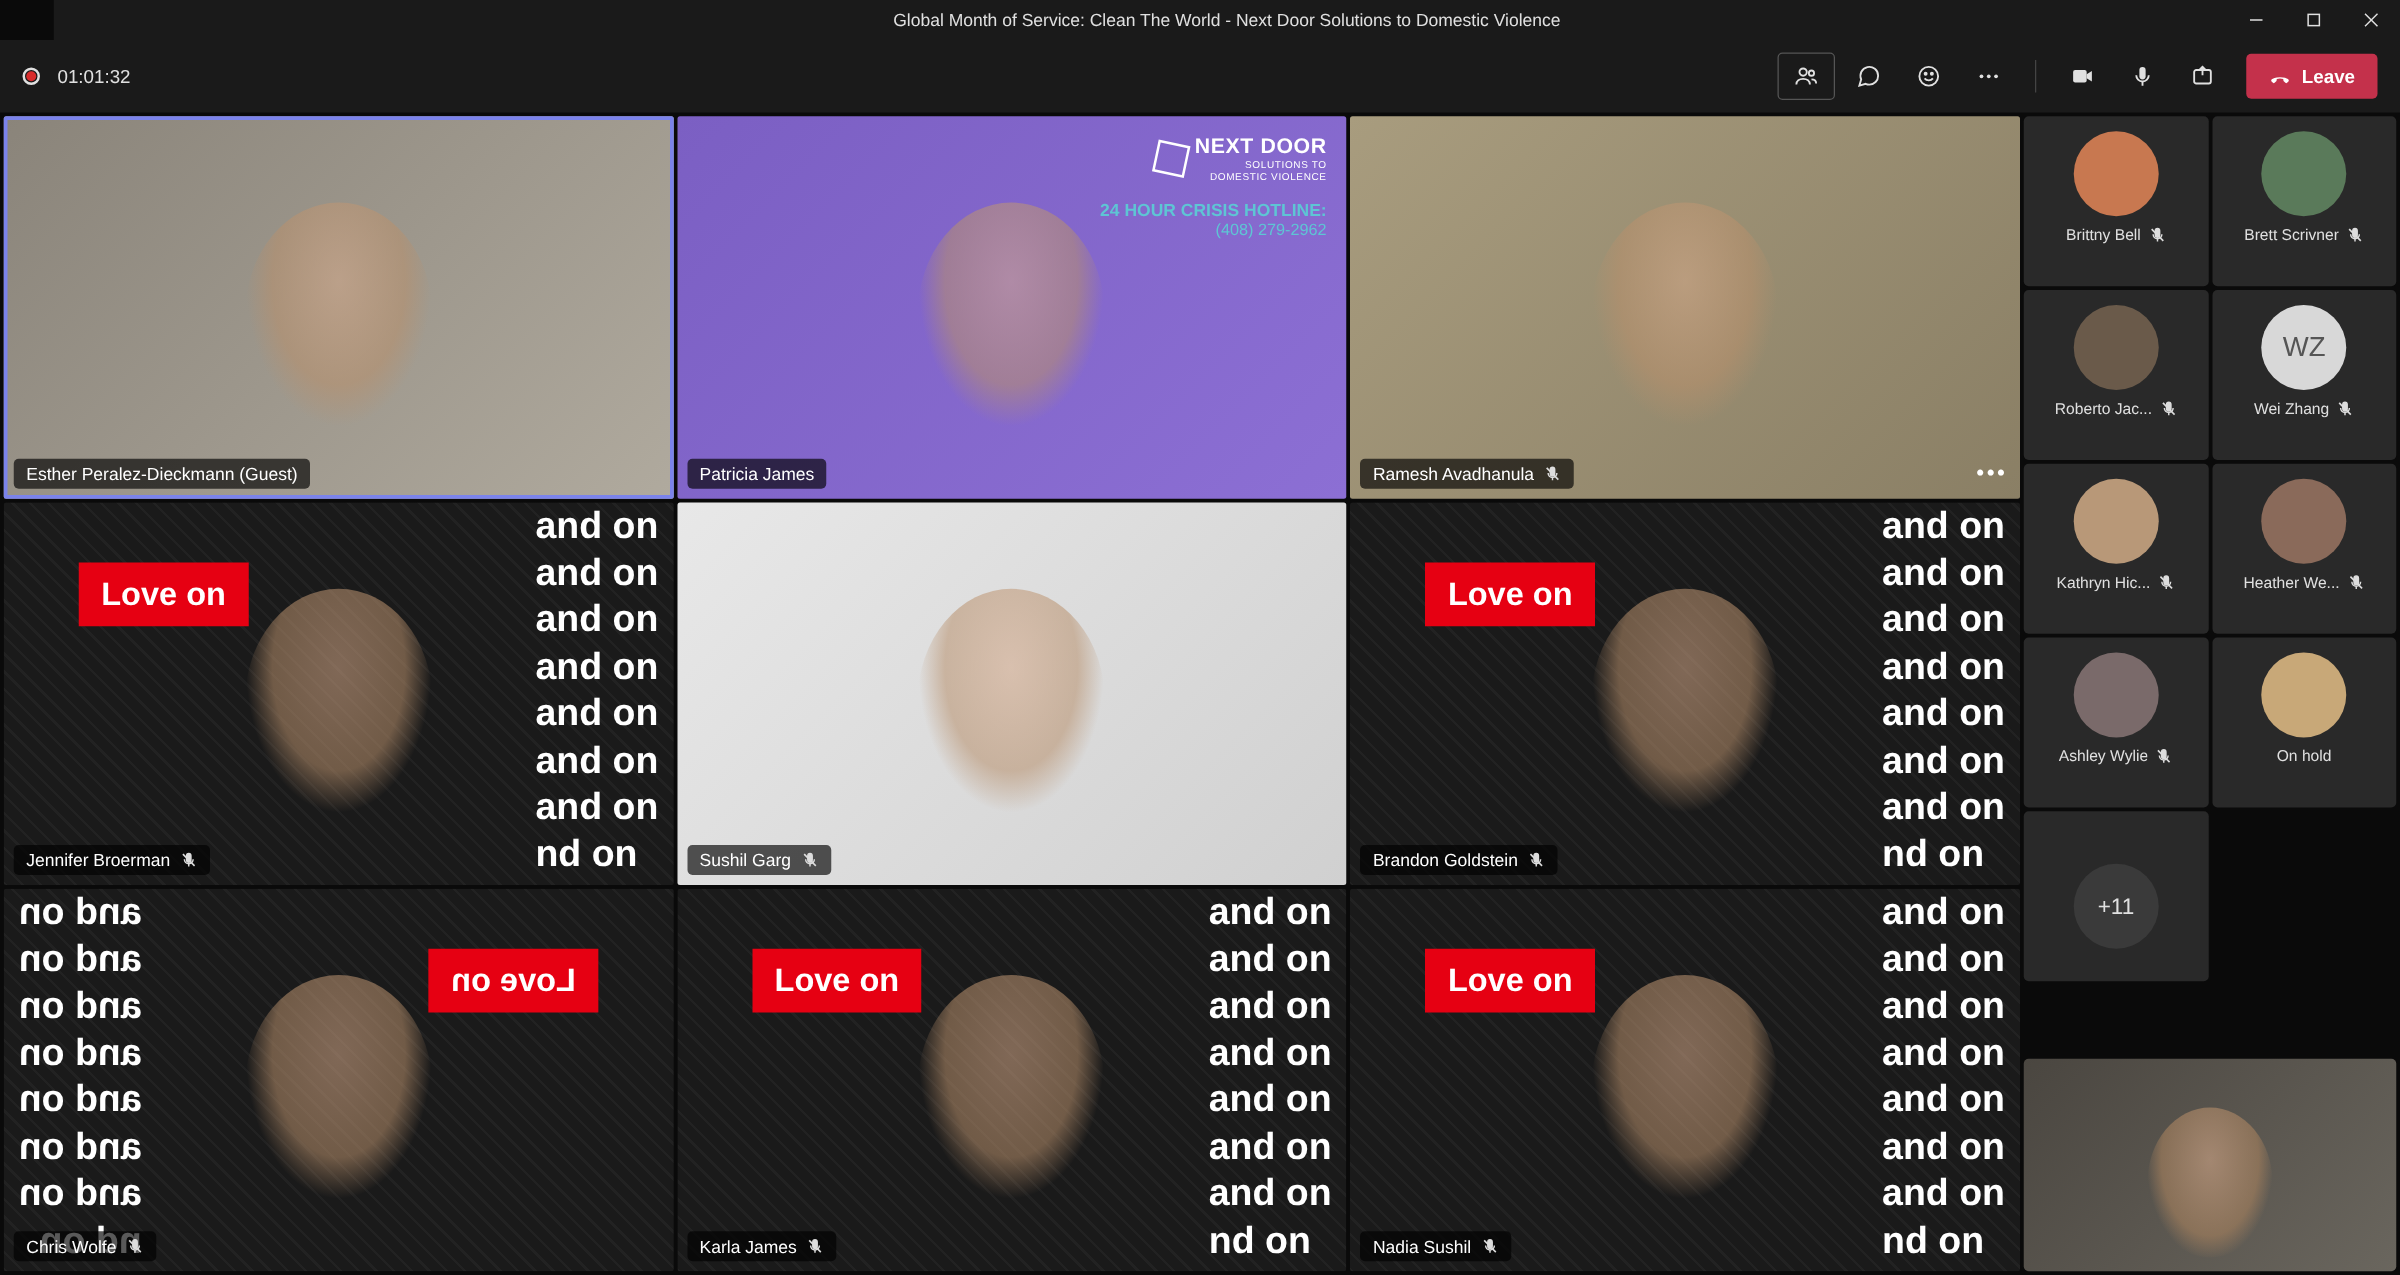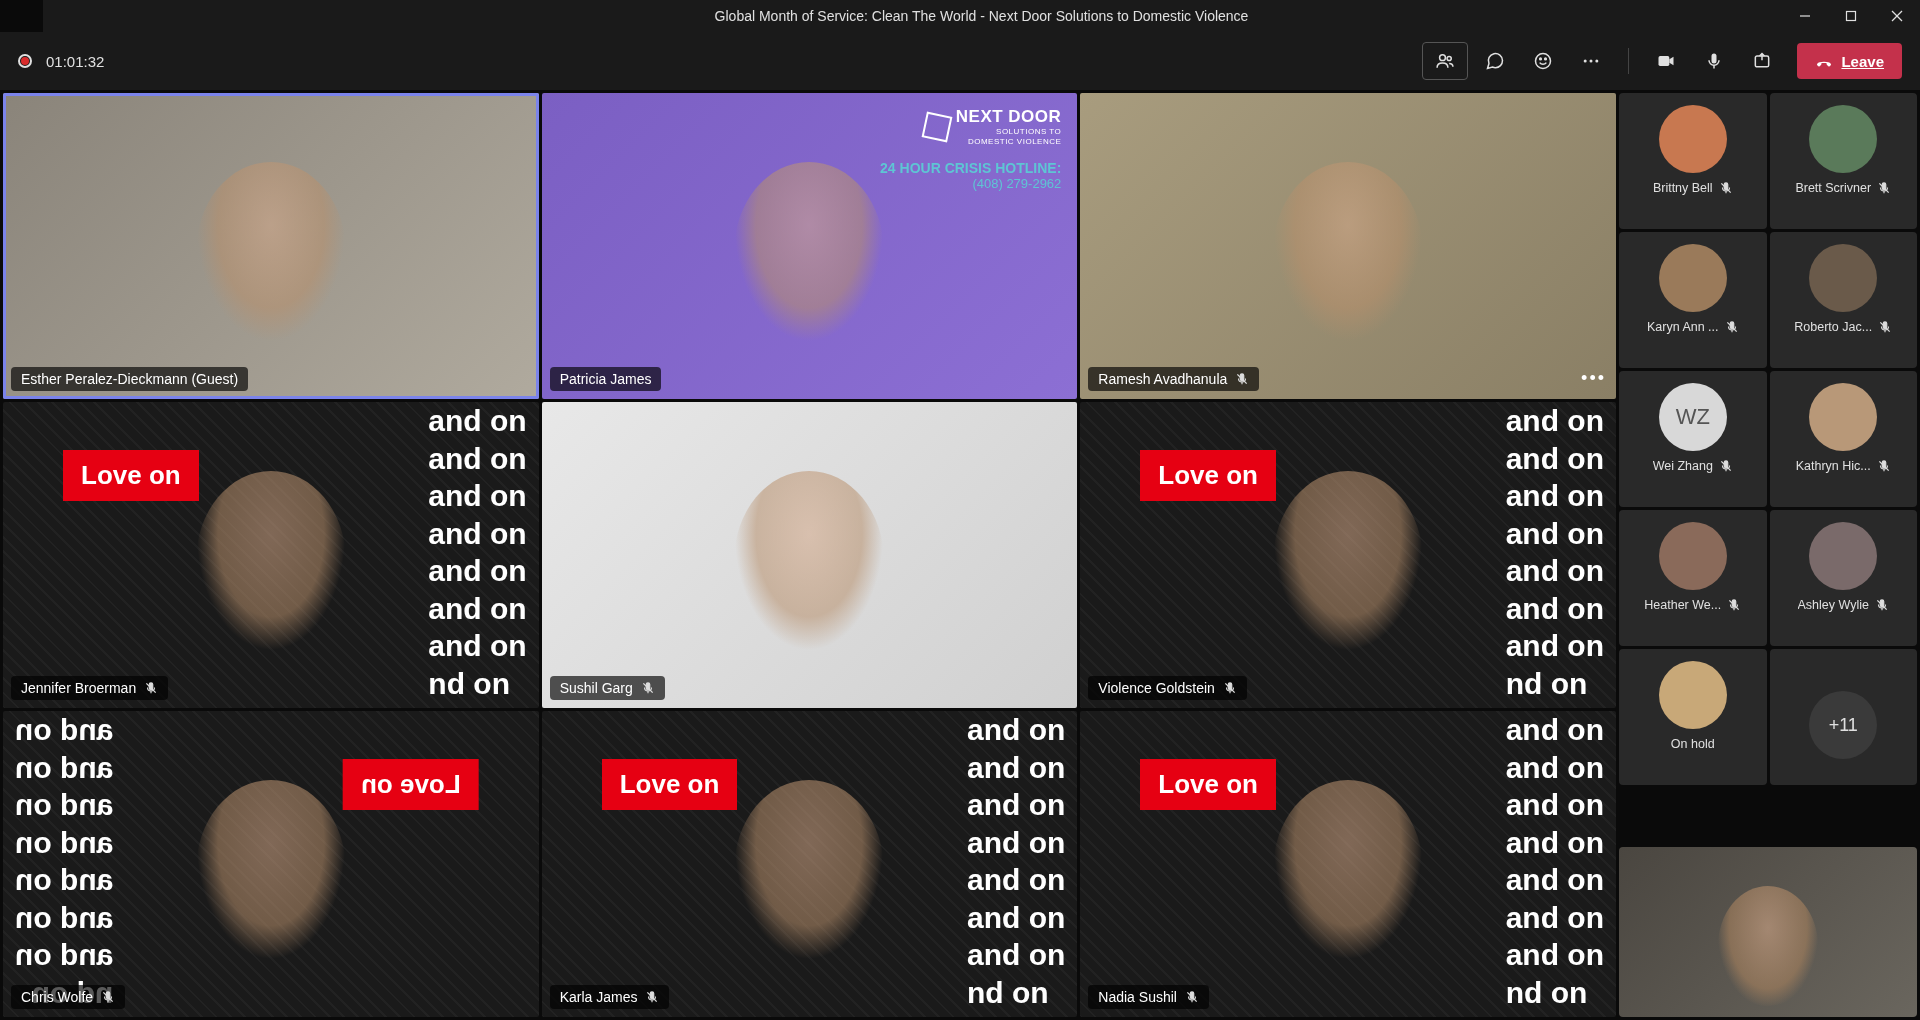--- a/index.html
+++ b/index.html
@@ -107,21 +107,20 @@
   border: none;
   padding: 9px 18px;
   border-radius: 4px;
   font-size: 15px;
   font-weight: 600;
   display: flex;
   align-items: flex-end;
   gap: 8px;
   cursor: pointer;
   margin-left: 8px;
-  text-decoration: underline;
 }
 .leave-btn svg { width: 18px; height: 18px; }
 .main-area {
   flex: 1;
   display: flex;
   overflow: hidden;
   padding: 3px;
   gap: 3px;
 }
 .video-grid {
@@ -490,21 +489,21 @@
         <div class="andon-text">and on
 and on
 and on
 and on
 and on
 and on
 and on
 nd on</div>
         <div class="head-shape"></div>
         <div class="name-tag">
-          <span>Violence Goldstein</span>
+          <span>Brandon Goldstein</span>
           <span class="mic-muted-icon">
             <svg viewBox="0 0 24 24" fill="none" stroke="#ddd" stroke-width="2">
               <rect x="9" y="3" width="6" height="12" rx="3" fill="#ddd"></rect>
               <path d="M6 11a6 6 0 0 0 12 0"></path>
               <line x1="12" y1="17" x2="12" y2="21"></line>
               <line x1="4" y1="4" x2="20" y2="20" stroke="#ddd" stroke-width="2.2"></line>
             </svg>
           </span>
         </div>
       </div>
@@ -602,34 +601,20 @@
               <svg viewBox="0 0 24 24" fill="none" stroke="#ddd" stroke-width="2">
                 <rect x="9" y="3" width="6" height="12" rx="3" fill="#ddd"></rect>
                 <path d="M6 11a6 6 0 0 0 12 0"></path>
                 <line x1="12" y1="17" x2="12" y2="21"></line>
                 <line x1="4" y1="4" x2="20" y2="20" stroke="#ddd" stroke-width="2.2"></line>
               </svg>
             </span>
           </div>
         </div>
         <div class="participant-card">
-          <div class="avatar" style="background: rgb(154, 122, 90);"></div>
-          <div class="p-name-row">
-            <span class="p-name-text">Karyn Ann ...</span>
-            <span class="mic-muted-icon">
-              <svg viewBox="0 0 24 24" fill="none" stroke="#ddd" stroke-width="2">
-                <rect x="9" y="3" width="6" height="12" rx="3" fill="#ddd"></rect>
-                <path d="M6 11a6 6 0 0 0 12 0"></path>
-                <line x1="12" y1="17" x2="12" y2="21"></line>
-                <line x1="4" y1="4" x2="20" y2="20" stroke="#ddd" stroke-width="2.2"></line>
-              </svg>
-            </span>
-          </div>
-        </div>
-        <div class="participant-card">
           <div class="avatar" style="background: rgb(106, 90, 74);"></div>
           <div class="p-name-row">
             <span class="p-name-text">Roberto Jac...</span>
             <span class="mic-muted-icon">
               <svg viewBox="0 0 24 24" fill="none" stroke="#ddd" stroke-width="2">
                 <rect x="9" y="3" width="6" height="12" rx="3" fill="#ddd"></rect>
                 <path d="M6 11a6 6 0 0 0 12 0"></path>
                 <line x1="12" y1="17" x2="12" y2="21"></line>
                 <line x1="4" y1="4" x2="20" y2="20" stroke="#ddd" stroke-width="2.2"></line>
               </svg>

